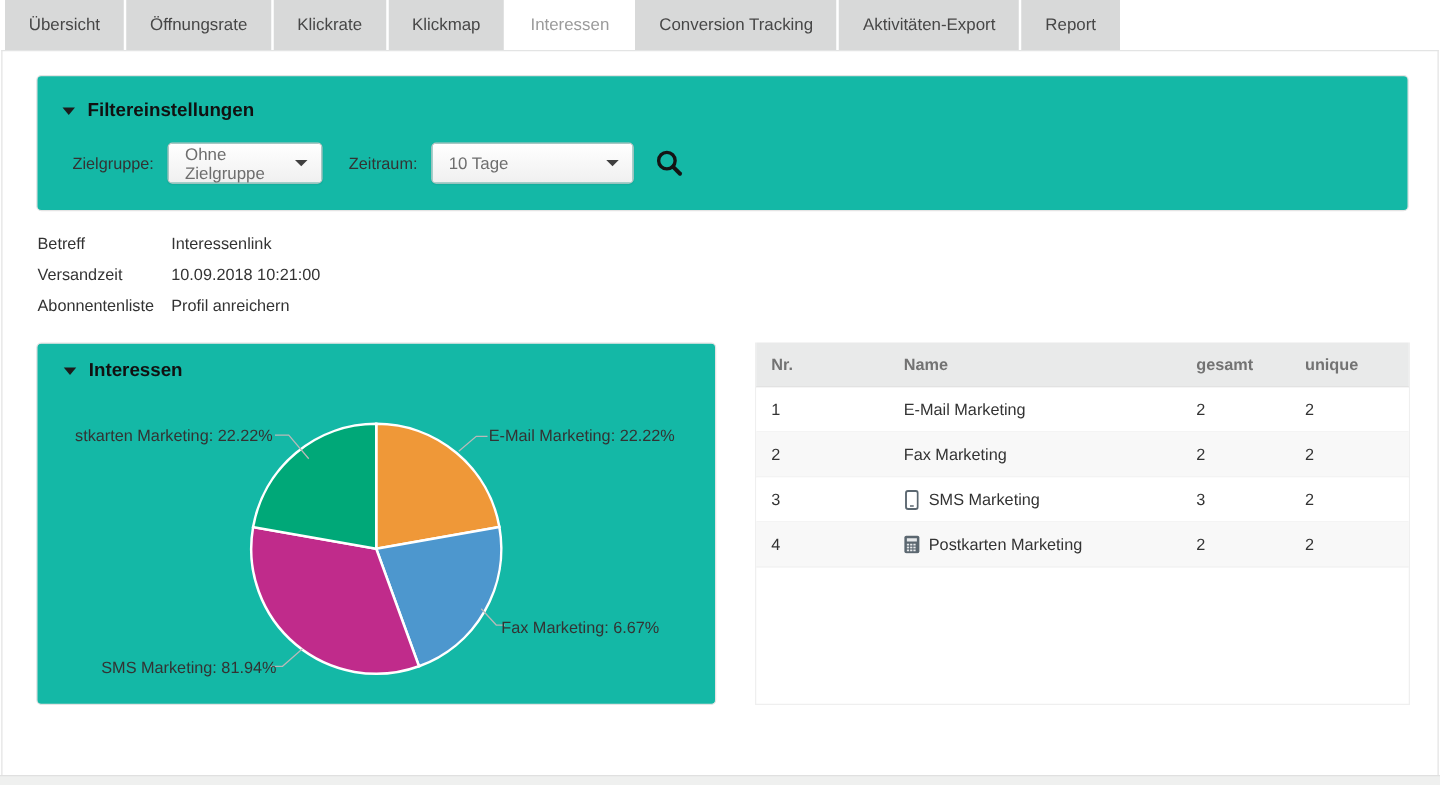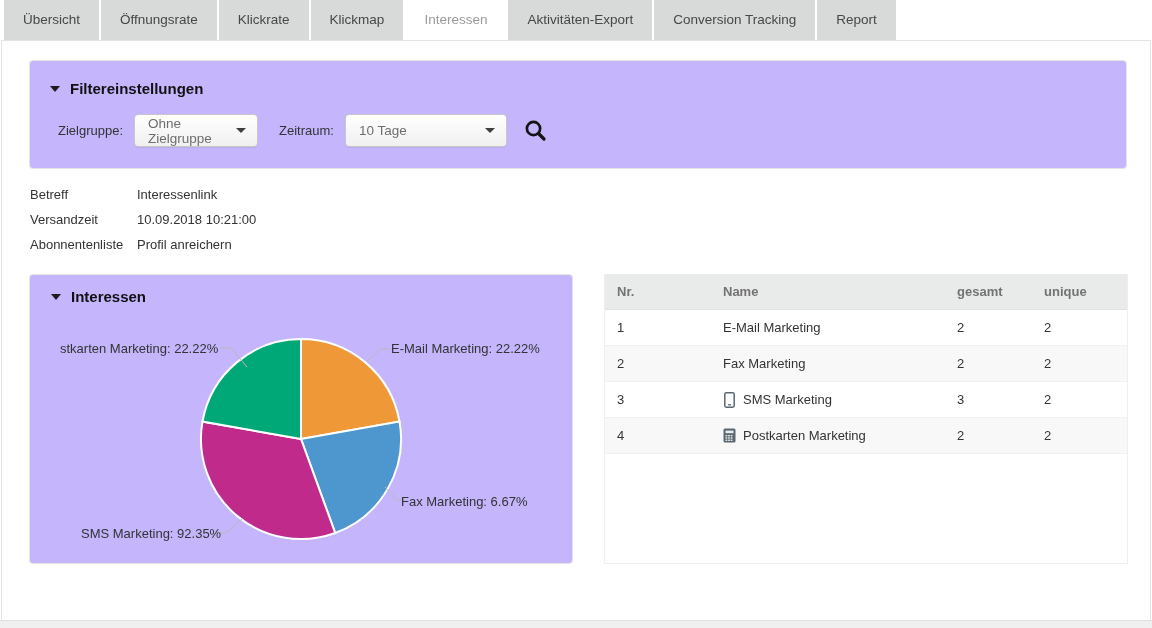--- a/index.html
+++ b/index.html
@@ -10,21 +10,21 @@
   .tab { background:#d8d9d9; color:#474747; font-size:13.5px; line-height:40px; padding:0 19px;
          margin-right:2px; cursor:pointer; white-space:nowrap; text-align:right; }
   .tab.active { background:#ffffff; color:#9b9b9b; }
 
   
   .container { position:relative; margin:0 1px; height:580px; background:#ffffff;
                border:1px solid #e3e4e4; border-bottom:none; }
   .bottom-strip { height:8px; background:#eff0ef; border-top:1px solid #e0e0e0; }
 
   
-  .panel { background:#c4b5fd; border:1px solid #e4e4e4; border-radius:4px; }
+  .panel { background:#14b8a6; border:1px solid #e4e4e4; border-radius:4px; }
   .panel-head { display:flex; align-items:center; gap:10px; }
   .caret-down { width:0; height:0; border-left:5px solid transparent; border-right:5px solid transparent;
                 border-top:6px solid #1c1c1c; display:inline-block; cursor:pointer; }
   .panel-title { font-size:15px; font-weight:bold; color:#111; }
 
   .filter-panel { margin:19px 23px 0 27px; padding:19px 20px 21px 20px; }
   .filter-controls { display:flex; align-items:center; margin-top:17px; padding-left:8px; }
   .ctl-label { font-size:13px; color:#333; margin-right:11px; }
   .dropdown { width:124px; height:33px; border:1px solid #c8c8c8; border-radius:4px;
               background:linear-gradient(#ffffff,#f0f0f0); box-shadow:0 1px 1px rgba(0,0,0,0.06);
@@ -66,22 +66,22 @@
 </style>
 </head>
 <body>
 
 <div class="tabbar">
   <div class="tab">Übersicht</div>
   <div class="tab">Öffnungsrate</div>
   <div class="tab">Klickrate</div>
   <div class="tab">Klickmap</div>
   <div class="tab active">Interessen</div>
+  <div class="tab">Conversion Tracking</div>
   <div class="tab">Aktivitäten-Export</div>
-  <div class="tab">Conversion Tracking</div>
   <div class="tab">Report</div>
 </div>
 
 <div class="container">
 
   <div class="panel filter-panel">
     <div class="panel-head">
       <span class="caret-down"></span>
       <span class="panel-title">Filtereinstellungen</span>
     </div>
@@ -142,21 +142,21 @@
           <polyline points="190,33 201,33 217,52"></polyline>
           <polyline points="337,46 351,34 360,34"></polyline>
           <polyline points="355,172 367,185 374,185"></polyline>
           <polyline points="186,218 196,218 212,204"></polyline>
         </g>
       </svg>
 
       <div class="pie-label pl-postkarten">stkarten Marketing: 22.22%</div>
       <div class="pie-label pl-email">E-Mail Marketing: 22.22%</div>
       <div class="pie-label pl-fax">Fax Marketing: 6.67%</div>
-      <div class="pie-label pl-sms">SMS Marketing: 92.35%</div>
+      <div class="pie-label pl-sms">SMS Marketing: 81.94%</div>
     </div>
 
     <div class="itable">
       <div class="t-row t-head">
         <span class="c-nr">Nr.</span>
         <span class="c-name">Name</span>
         <span class="c-gesamt">gesamt</span>
         <span class="c-unique">unique</span>
       </div>
 

